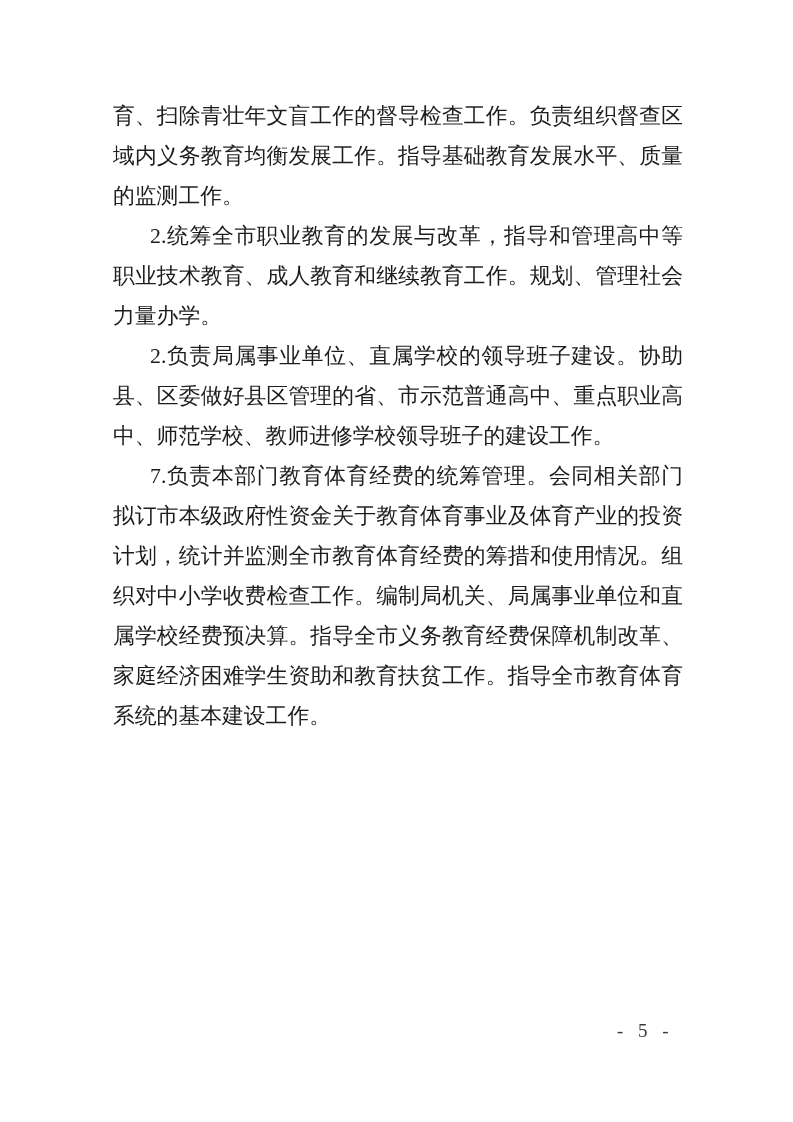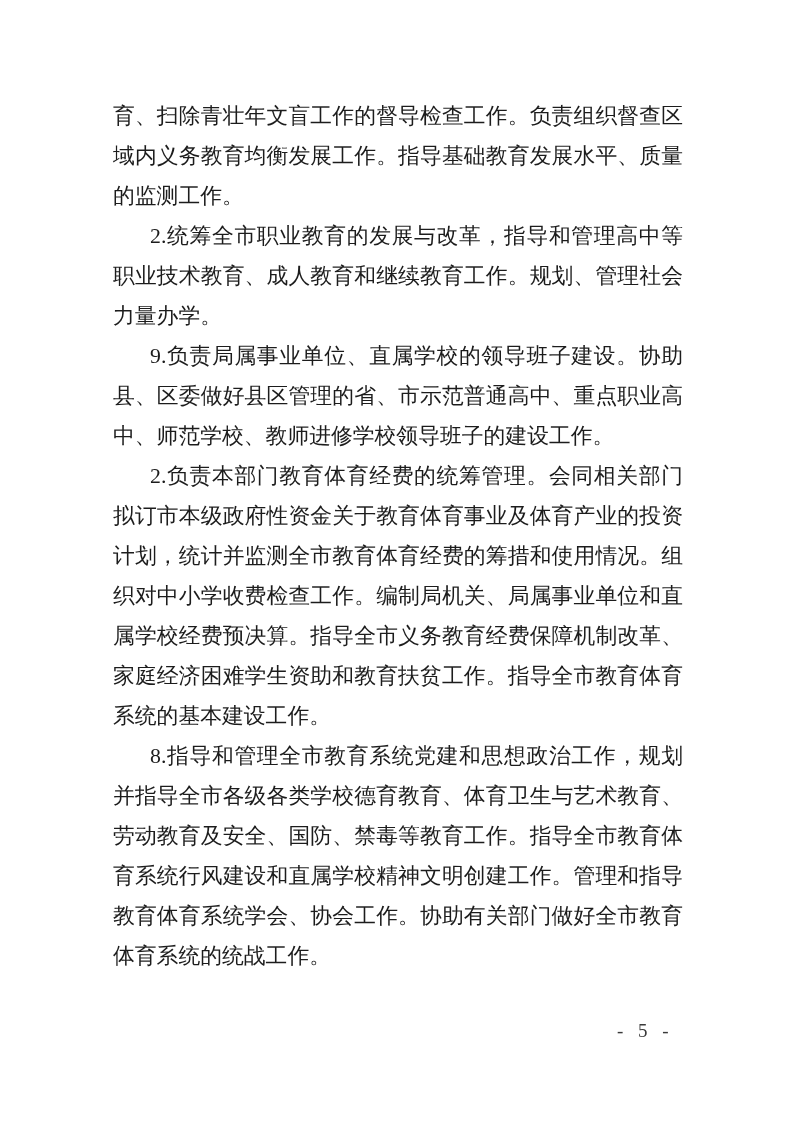--- a/index.html
+++ b/index.html
@@ -48,18 +48,17 @@
     white-space: nowrap;
   }
 </style>
 </head>
 <body>
 
 <div class="page">
   <div class="content">
       <p class="para">育、扫除青壮年文盲工作的督导检查工作。负责组织督查区域内义务教育均衡发展工作。指导基础教育发展水平、质量的监测工作。</p>
       <p class="para indent">2.统筹全市职业教育的发展与改革，指导和管理高中等职业技术教育、成人教育和继续教育工作。规划、管理社会力量办学。</p>
-      <p class="para indent">9.负责局属事业单位、直属学校的领导班子建设。协助县、区委做好县区管理的省、市示范普通高中、重点职业高中、师范学校、教师进修学校领导班子的建设工作。</p>
-      <p class="para indent">2.负责本部门教育体育经费的统筹管理。会同相关部门拟订市本级政府性资金关于教育体育事业及体育产业的投资计划，统计并监测全市教育体育经费的筹措和使用情况。组织对中小学收费检查工作。编制局机关、局属事业单位和直属学校经费预决算。指导全市义务教育经费保障机制改革、家庭经济困难学生资助和教育扶贫工作。指导全市教育体育系统的基本建设工作。</p>
-      <p class="para indent">8.指导和管理全市教育系统党建和思想政治工作，规划并指导全市各级各类学校德育教育、体育卫生与艺术教育、劳动教育及安全、国防、禁毒等教育工作。指导全市教育体育系统行风建设和直属学校精神文明创建工作。管理和指导教育体育系统学会、协会工作。协助有关部门做好全市教育体育系统的统战工作。</p>
+      <p class="para indent">2.负责局属事业单位、直属学校的领导班子建设。协助县、区委做好县区管理的省、市示范普通高中、重点职业高中、师范学校、教师进修学校领导班子的建设工作。</p>
+      <p class="para indent">7.负责本部门教育体育经费的统筹管理。会同相关部门拟订市本级政府性资金关于教育体育事业及体育产业的投资计划，统计并监测全市教育体育经费的筹措和使用情况。组织对中小学收费检查工作。编制局机关、局属事业单位和直属学校经费预决算。指导全市义务教育经费保障机制改革、家庭经济困难学生资助和教育扶贫工作。指导全市教育体育系统的基本建设工作。</p>
     </div>
   <div class="page-number">- 5 -</div>
 </div>
 
 </body></html>

